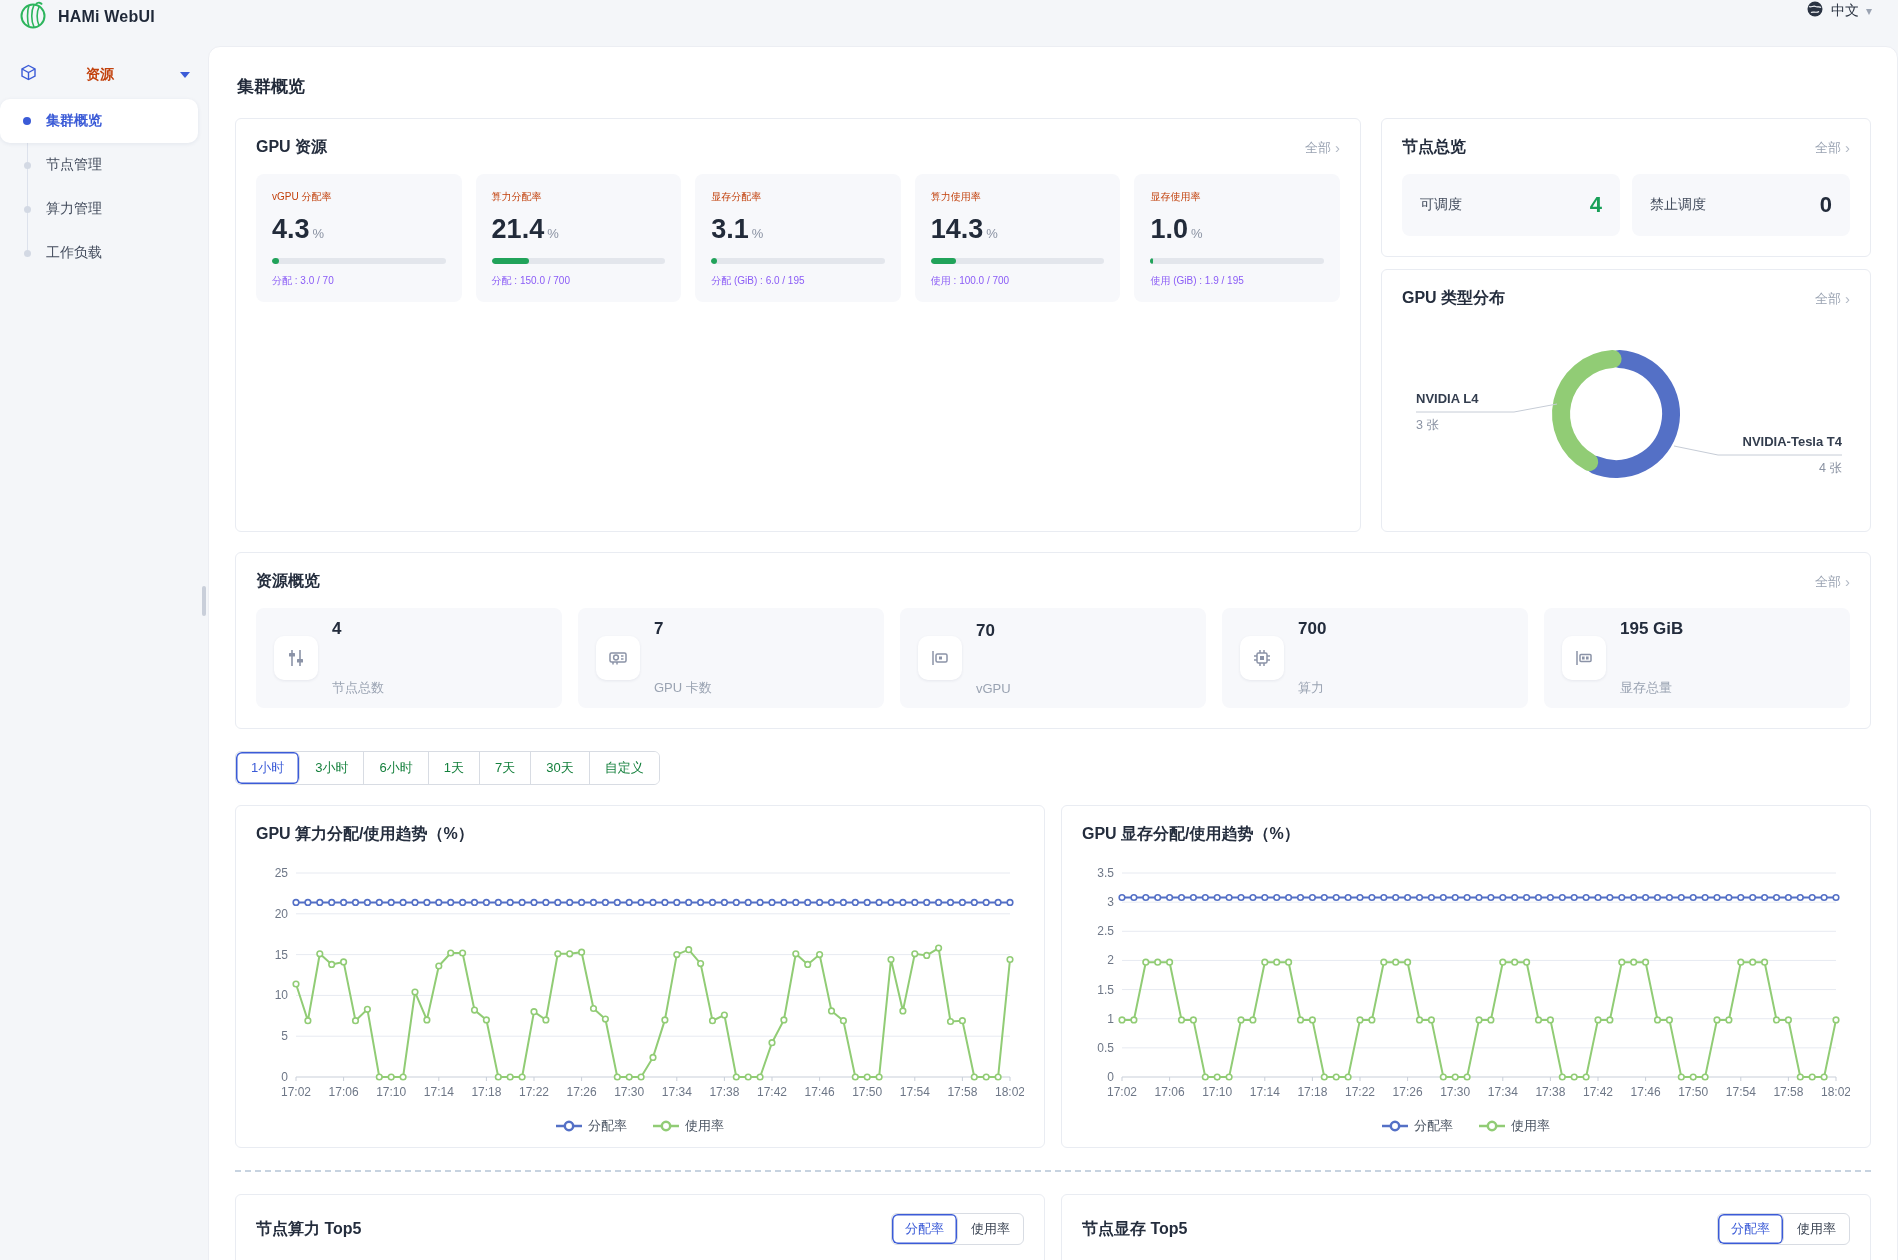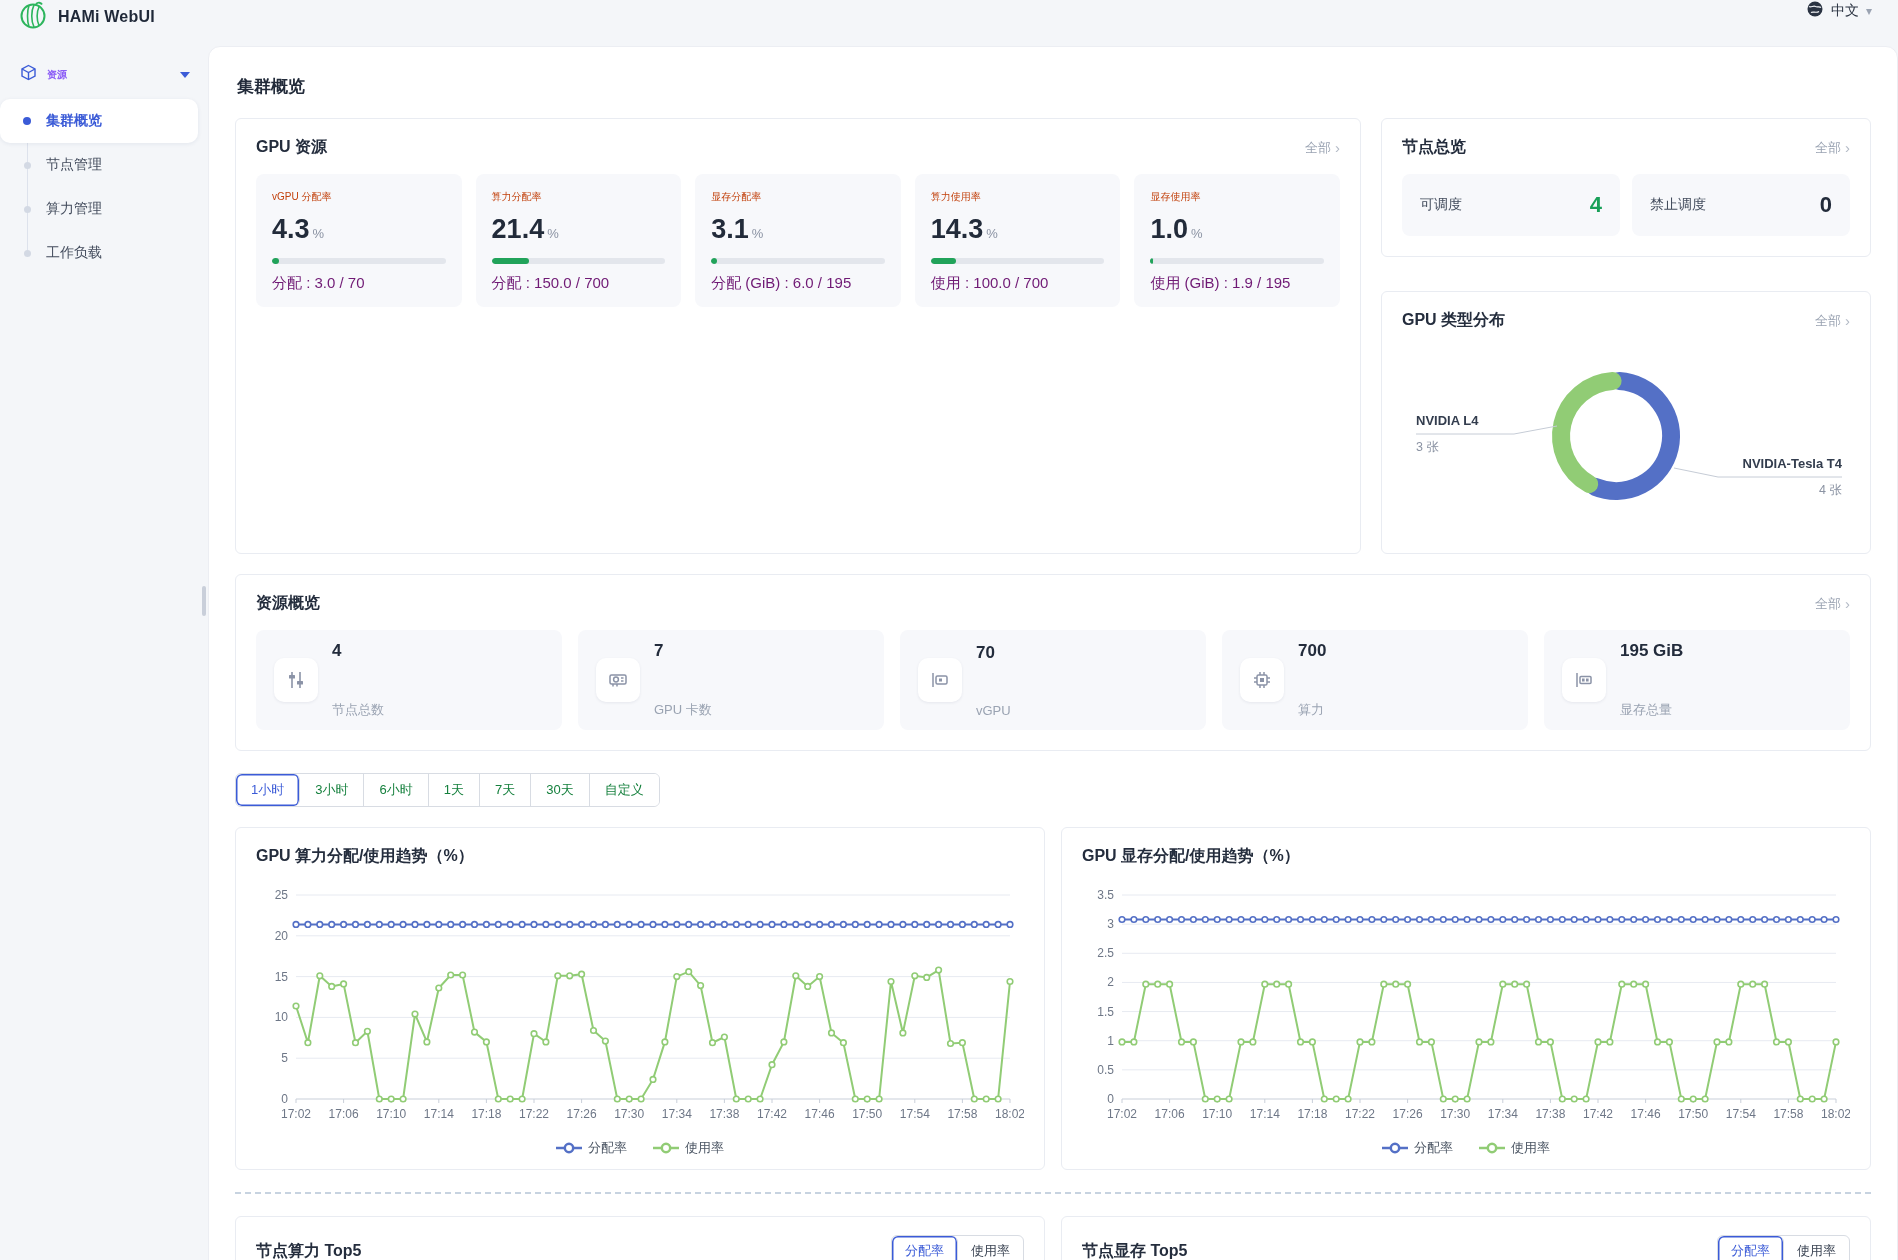--- a/index.html
+++ b/index.html
@@ -10,21 +10,21 @@
   .brand-title { font-size:16px; font-weight:700; color:#1f2838; letter-spacing:.2px; }
   .lang { display:flex; align-items:center; gap:7px; cursor:pointer; }
   .lang-label { font-size:14px; color:#2a3342; }
   .lang .chev { color:#9aa3b2; font-size:12px; }
   
   .layout { display:flex; align-items:stretch; }
   .sidebar { width:208px; flex:none; position:relative; padding-top:10px; }
   .panel { flex:1; background:#ffffff; border-radius:12px; margin:0 8px 8px 0; border:1px solid #eceef3; padding:24px 26px 28px 26px; min-height:1200px; }
   
   .nav-group { display:flex; align-items:center; gap:10px; padding:8px 18px 14px 20px; cursor:pointer; }
-  .nav-group-label { color:#8b5cf6; font-size:10px; font-weight:600; flex:1; }
+  .nav-group-label { color:#c2410c; font-size:14px; font-weight:600; flex:1;margin-left:39px; }
   .caret-down { width:0; height:0; border-left:5px solid transparent; border-right:5px solid transparent; border-top:6px solid #3b5bd7; }
   .submenu { position:relative; }
   .submenu .rail { position:absolute; left:27px; top:24px; bottom:24px; width:1px; background:#dde2ec; }
   .sub-item { position:relative; display:flex; align-items:center; height:44px; padding-left:46px; font-size:14px; color:#434c5d; cursor:pointer; margin:0 10px 0 0; border-radius:10px; }
   .sub-item .dot { position:absolute; left:24px; width:7px; height:7px; border-radius:50%; background:#d3d9e4; }
   .sub-item.active { background:#ffffff; color:#3b5bd7; font-weight:600; box-shadow:0 1px 4px rgba(30,50,100,.08); }
   .sub-item.active .dot { background:#3b5bd7; width:8px; height:8px; left:23px; }
   .collapse-handle { position:absolute; right:2px; top:540px; width:4px; height:30px; border-radius:2px; background:#c9cfda; cursor:pointer; }
   
   .card { background:#fff; border:1px solid #e9ecf2; border-radius:6px; padding:18px 20px 20px 20px; }
@@ -35,22 +35,22 @@
   .page-title { font-size:17px; font-weight:700; color:#222b3a; margin:4px 0 20px 2px; }
   
   .row1 { display:grid; grid-template-columns:1fr 490px; gap:20px; }
   .metric-grid { display:grid; grid-template-columns:repeat(5,1fr); gap:14px; }
   .metric-tile { background:#f7f8fb; border-radius:8px; padding:16px 16px 14px 16px; }
   .metric-label { font-size:10px; color:#c2410c; margin-bottom:10px; }
   .metric-value { font-size:27px; font-weight:700; color:#222b3a; }
   .metric-unit { font-size:13px; font-weight:400; color:#8b93a3; margin-left:3px; }
   .pbar { height:6px; border-radius:3px; background:#e3e6ec; margin:13px 0 10px 0; overflow:hidden; }
   .pbar > div { height:100%; border-radius:3px; background:#21a35a; }
-  .metric-caption { font-size:15px; color:#701a75; }
-  .right-col { display:flex; flex-direction:column; gap:34px; }
+  .metric-caption { font-size:10px; color:#8b5cf6; }
+  .right-col { display:flex; flex-direction:column; gap:12px; }
   .node-tiles { display:grid; grid-template-columns:1fr 1fr; gap:12px; }
   .node-tile { background:#f7f8fb; border-radius:8px; height:62px; display:flex; align-items:center; justify-content:space-between; padding:0 18px; }
   .node-tile .nt-label { font-size:14px; color:#434c5d; }
   .node-tile .nt-value { font-size:22px; font-weight:700; color:#222b3a; }
   .node-tile .nt-value.green { color:#18a058; }
   
   .res-grid { display:grid; grid-template-columns:repeat(5,1fr); gap:16px; }
   .res-tile { background:#f7f8fb; border-radius:8px; height:100px; display:flex; align-items:center; gap:14px; padding:0 18px; }
   .icon-box { width:44px; height:44px; background:#fff; border-radius:10px; box-shadow:0 1px 3px rgba(25,40,80,.08); display:flex; align-items:center; justify-content:center; flex:none; }
   .res-text .rv { font-size:17px; font-weight:700; color:#232c3c; margin-bottom:7px; }

